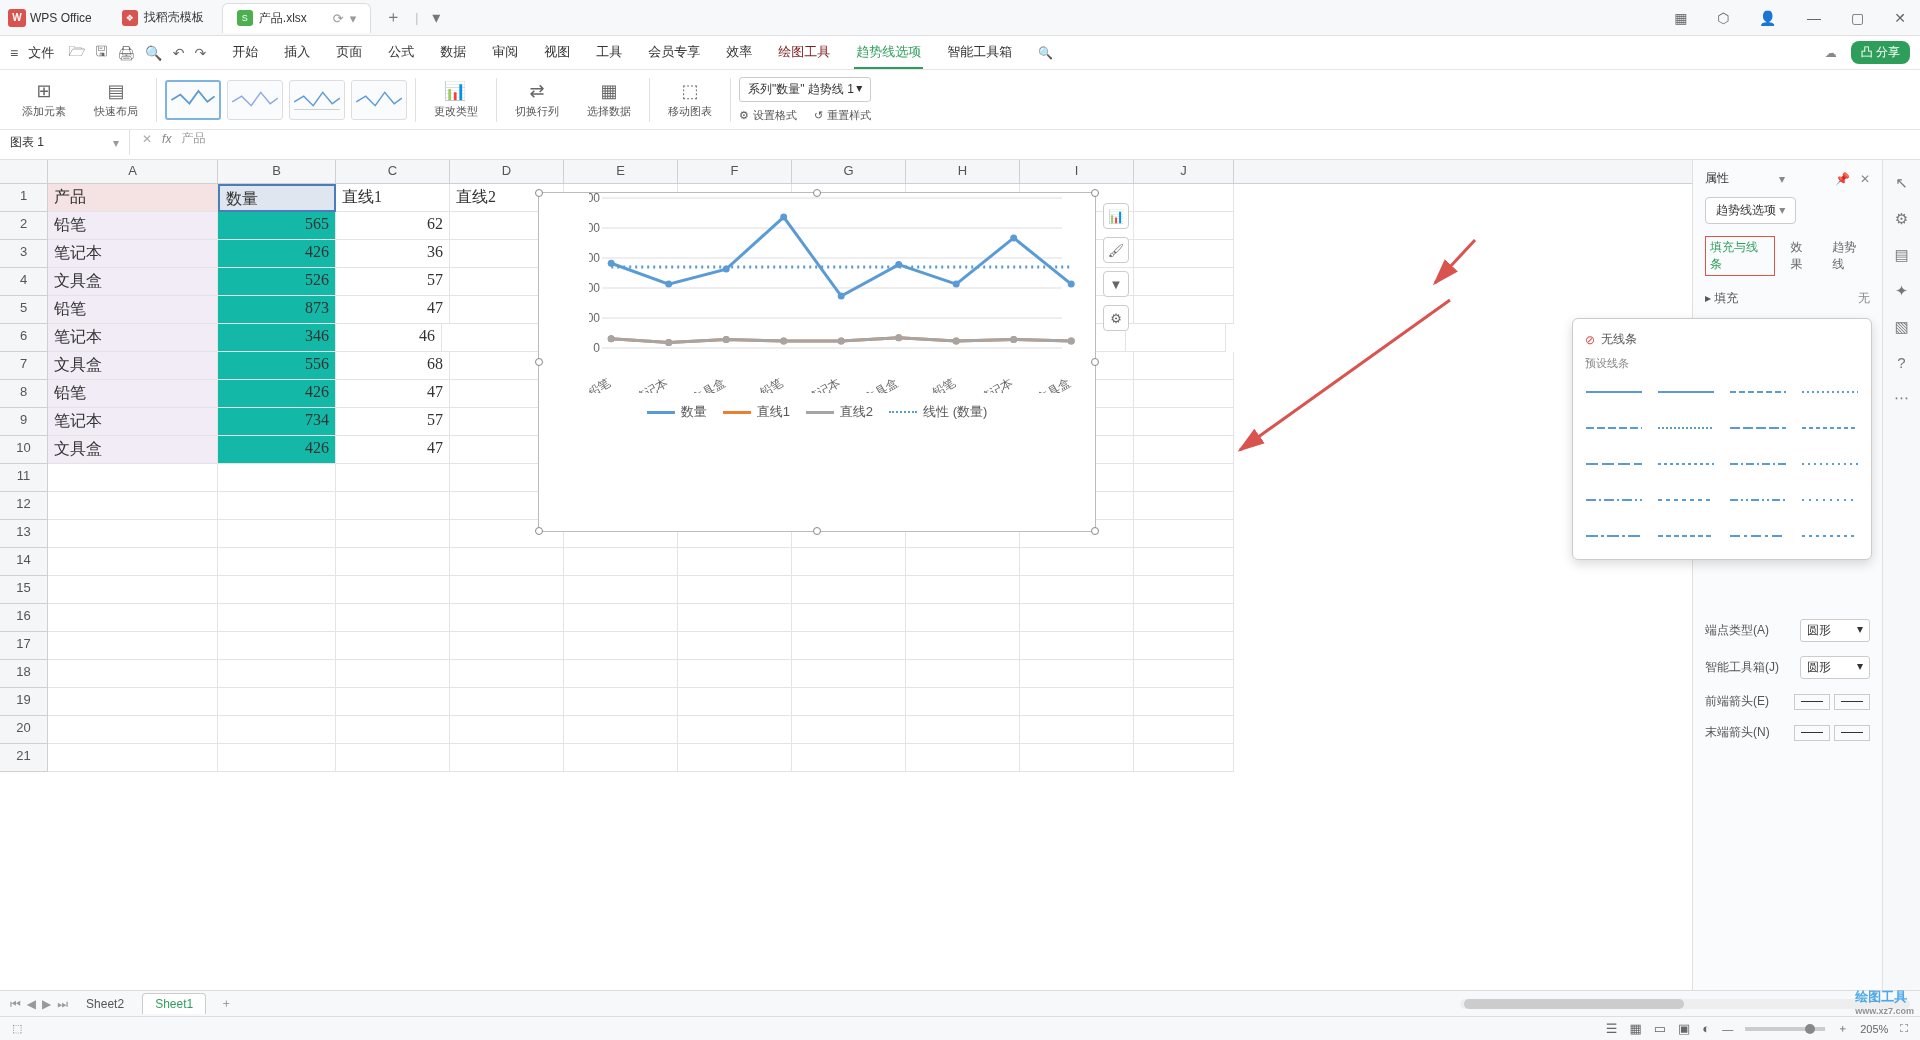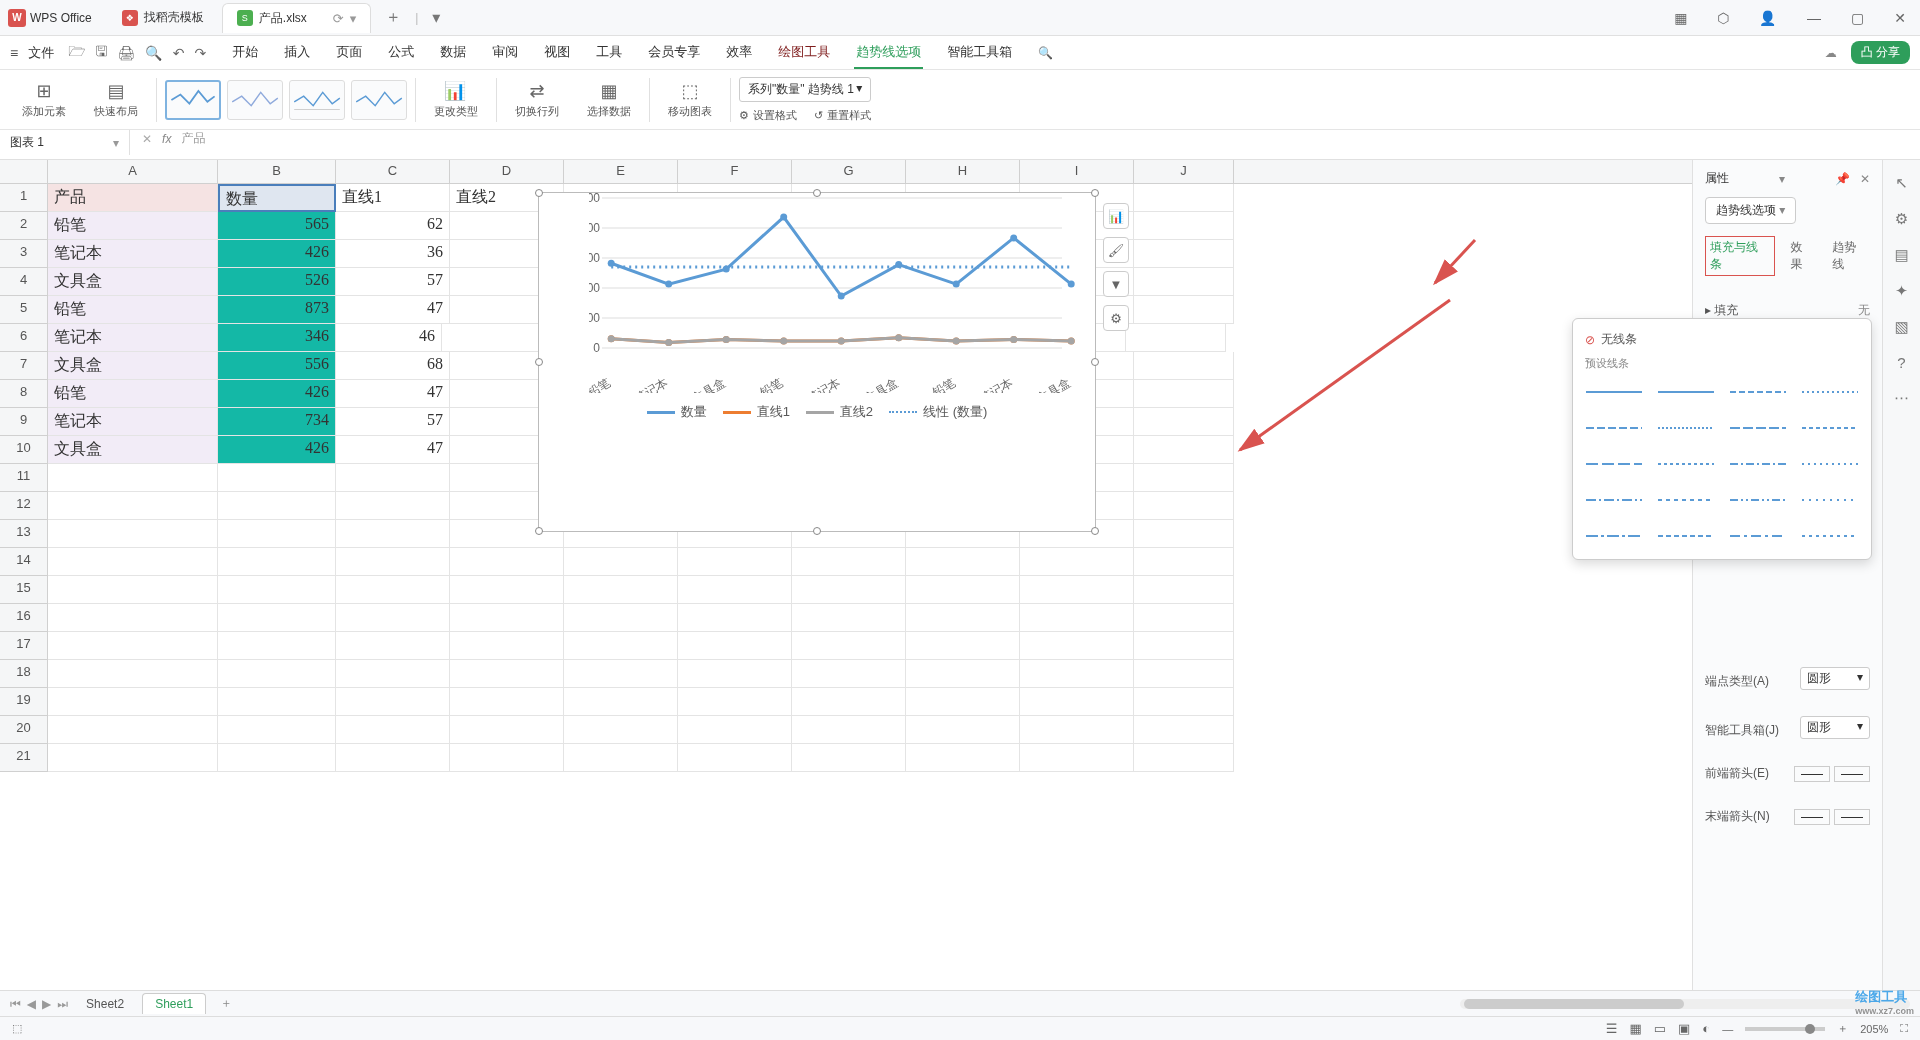--- a/index.html
+++ b/index.html
@@ -69,21 +69,21 @@
 .legend-line { width:28px; height:3px; }
 .chart-side-btns { position:absolute; right:-34px; top:10px; display:flex; flex-direction:column; gap:8px; }
 .csb { width:26px; height:26px; border:1px solid #ccc; border-radius:4px; background:#fff; display:flex; align-items:center; justify-content:center; font-size:13px; color:#666; }
 .right-panel { width:190px; border-left:1px solid #e0e0e0; background:#fafbfc; padding:10px 12px; font-size:12px; position:relative; }
 .rp-title { display:flex; justify-content:space-between; align-items:center; margin-bottom:10px; }
 .rp-pin { color:#888; display:flex; gap:10px; }
 .rp-sel { display:inline-block; border:1px solid #ccc; padding:4px 10px; border-radius:4px; background:#fff; margin-bottom:12px; }
 .rp-tabs { display:flex; gap:14px; margin-bottom:12px; }
 .rp-tab { font-size:12px; color:#666; padding:3px 2px; }
 .rp-tab.active { color:#2e9e5b; border:1.5px solid #d9534f; padding:2px 4px; }
-.rp-row { display:flex; justify-content:space-between; align-items:flex-end; margin:26px 0; }
+.rp-row { display:flex; justify-content:space-between; align-items:center; margin:14px 0; }
 .rp-row label { color:#555; }
 .rp-val { color:#888; }
 .line-preview { width:90px; height:20px; border:1.5px solid #5b9bd5; border-radius:3px; display:flex; align-items:center; justify-content:center; }
 .line-preview .dots { border-top:2px dotted #5b9bd5; width:70px; }
 .small-sel { border:1px solid #ccc; padding:2px 6px; border-radius:3px; background:#fff; min-width:70px; display:flex; justify-content:space-between; }
 .arrow-prev { width:36px; height:16px; border:1px solid #ccc; display:flex; align-items:center; justify-content:center; }
 .arrow-prev .ln { width:22px; border-top:1.5px solid #333; }
 .side-icons { width:38px; border-left:1px solid #e0e0e0; background:#f7f8f9; display:flex; flex-direction:column; align-items:center; gap:18px; padding-top:14px; color:#777; font-size:15px; }
 .popup { position:absolute; right:48px; top:318px; width:300px; background:#fff; border:1px solid #ccc; border-radius:6px; box-shadow:0 4px 12px rgba(0,0,0,.15); padding:12px; z-index:50; }
 .popup-head { display:flex; align-items:center; gap:6px; font-size:12px; color:#555; margin-bottom:8px; }

